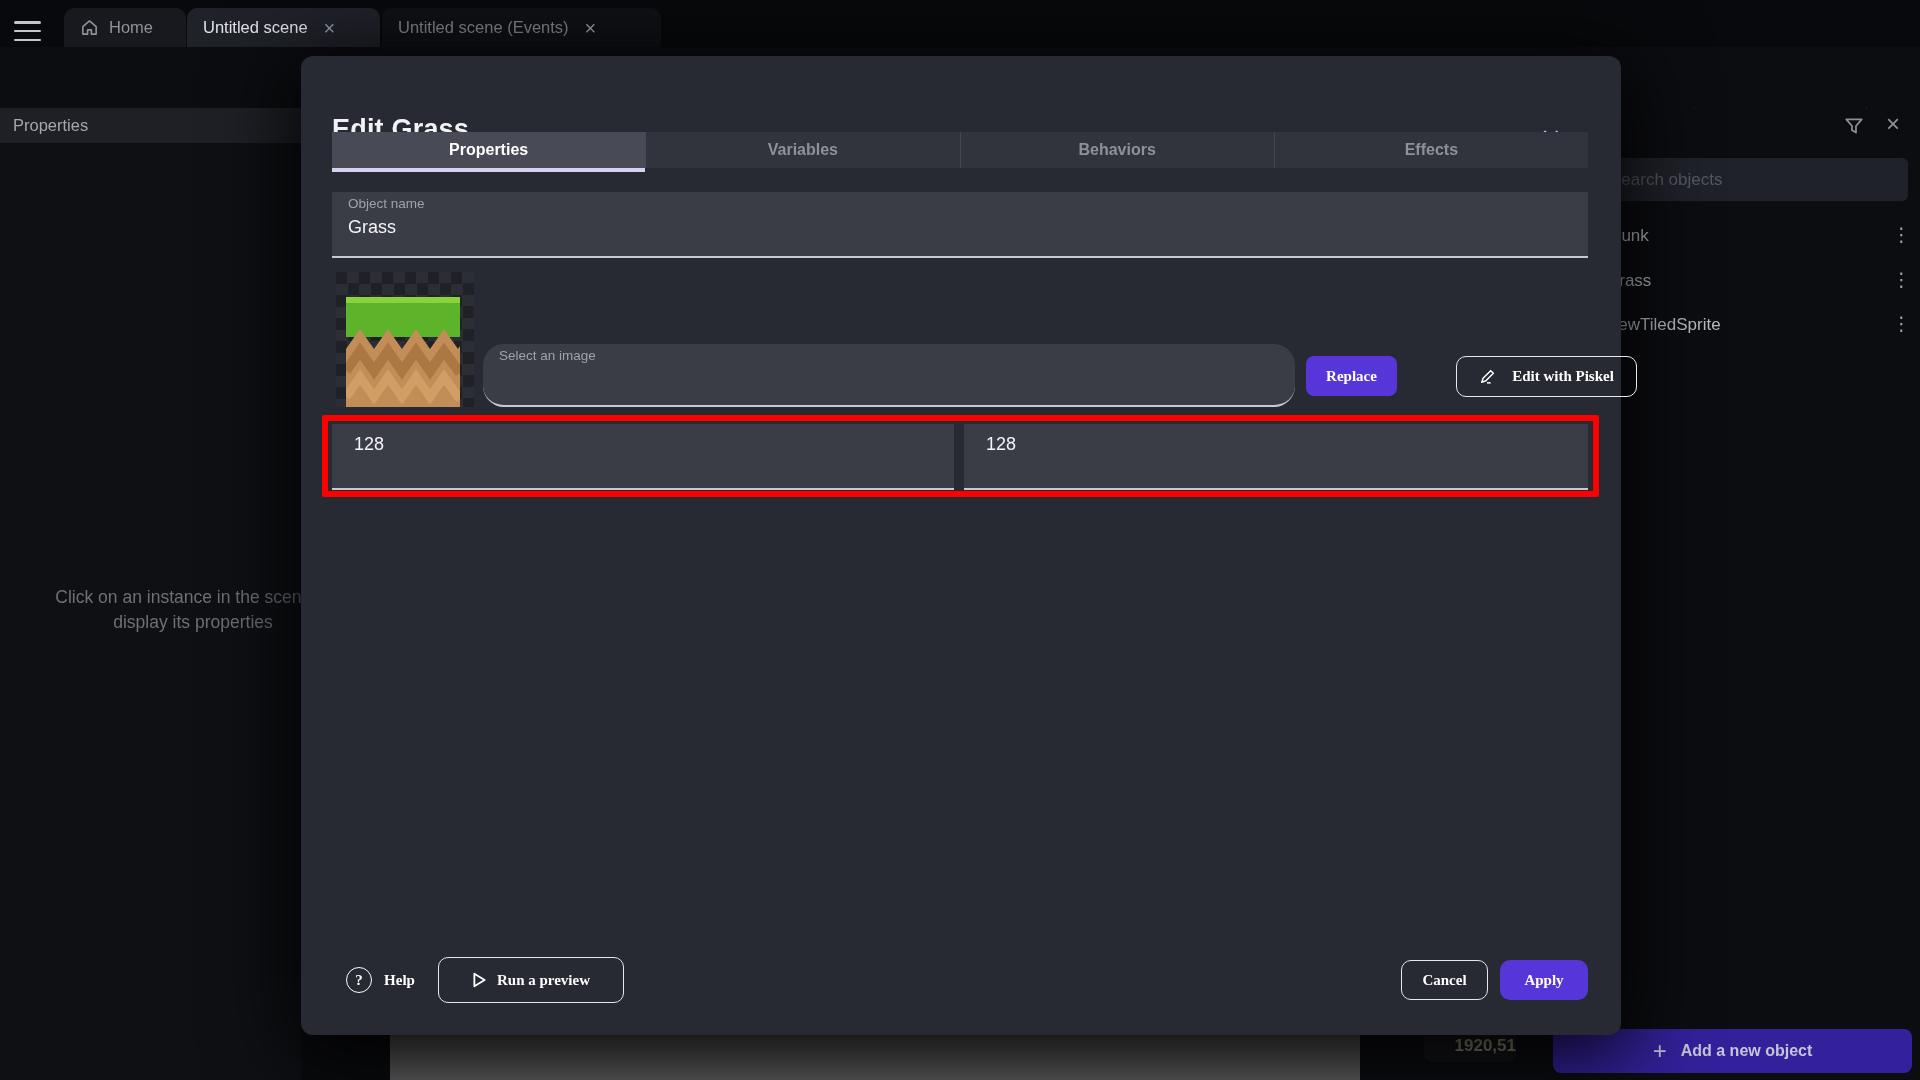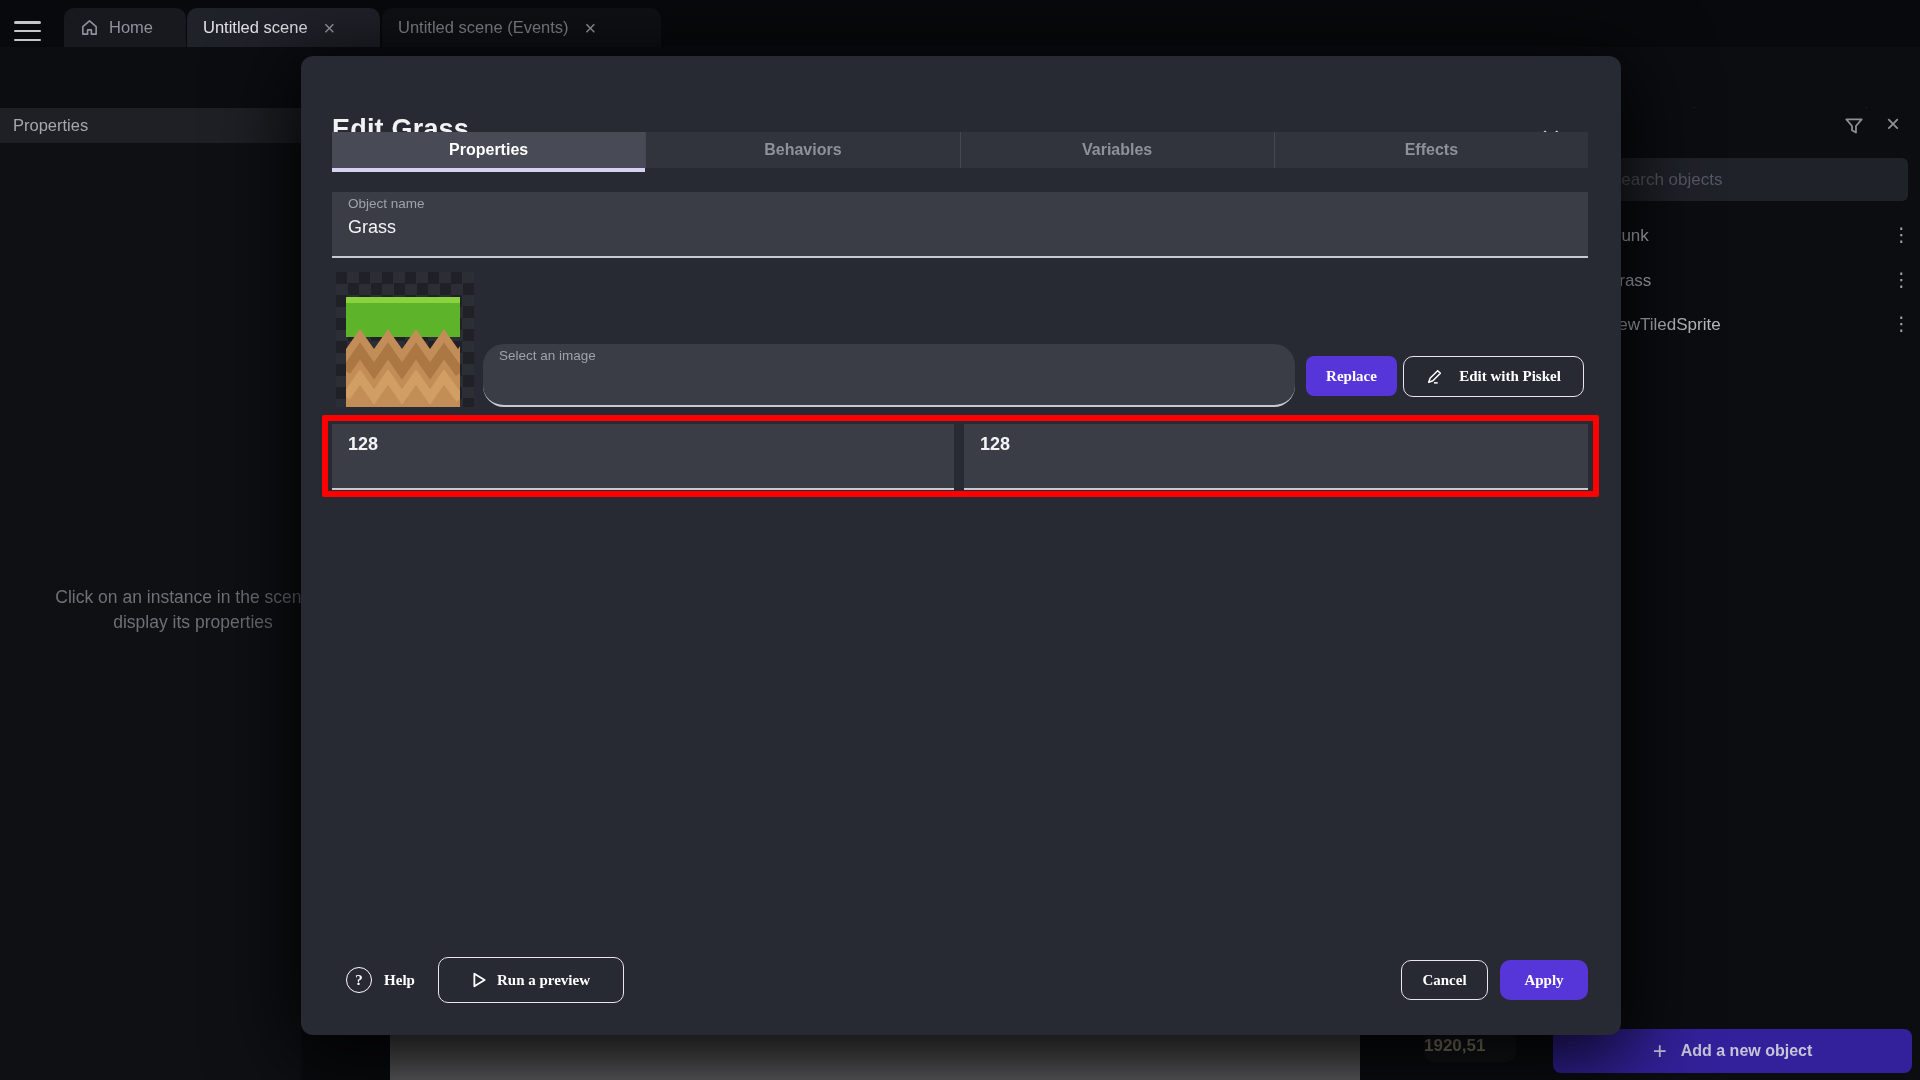--- a/index.html
+++ b/index.html
@@ -38,35 +38,35 @@
   .obj-item-label{z-index:1;color:#b9bbc1;font-size:17px;white-space:nowrap;}
   .kebab{z-index:1;color:#9fa2a8;font-size:19px;line-height:1;cursor:pointer;}
   .add-btn{left:1553px;top:1029px;width:359px;height:44px;z-index:1;background:#33219b;border:none;border-radius:8px;
     color:#c6c5d8;font-weight:700;font-size:16px;display:flex;align-items:center;justify-content:center;gap:14px;cursor:pointer;
     font-family:"Liberation Sans","DejaVu Sans",sans-serif;}
   .add-btn .plus{font-size:24px;font-weight:400;}
   
   .canvas-frame{left:301px;top:1020px;width:89px;height:60px;background:#0a0b0e;z-index:0;}
   .canvas{left:390px;top:1030px;width:1146px;height:50px;background:linear-gradient(#4a4a4c,#636365);z-index:0;}
   .coord-badge{left:1424px;top:1030px;width:92px;height:32px;background:#141519;border-radius:9px;z-index:1;
-    display:flex;align-items:center;justify-content:flex-start;color:#8f8a70;font-weight:700;font-size:17px;}
+    display:flex;align-items:center;justify-content:flex-end;color:#8f8a70;font-weight:700;font-size:17px;}
   
   .dialog{left:301px;top:56px;width:1320px;height:979px;background:#272933;border-radius:12px;z-index:10;
     box-shadow:0 14px 80px 12px rgba(0,0,0,0.85);}
   .dlg-title{left:31px;top:58px;font-size:27px;font-weight:700;color:#f2f2f4;letter-spacing:.2px;}
   .dlg-close{left:1240px;top:64px;font-size:34px;font-weight:300;color:#d9d3f0;line-height:1;cursor:pointer;}
   .dlg-tabs{left:31px;top:76px;width:1256px;height:36px;background:#32343d;display:flex;}
   .dlg-tab{flex:1;display:flex;align-items:center;justify-content:center;font-size:16px;font-weight:600;color:#8e9198;cursor:pointer;position:relative;border-left:1px solid #454751;}
   .dlg-tab:first-child{border-left:none;}
   .dlg-tab.active{background:#484a55;color:#ffffff;font-weight:700;}
   .dlg-tab.active::after{content:"";position:absolute;left:0;right:0;bottom:-4px;height:4px;background:#d7d0f2;}
   .ffield{background:#3a3c46;border-bottom:2px solid #c8cad1;border-radius:4px 4px 0 0;box-sizing:border-box;padding:4px 16px 0 16px;cursor:text;}
   .ffield .flabel{font-size:13.5px;color:#9fa2aa;display:block;}
   .ffield .fvalue{font-size:18px;color:#f4f4f6;display:block;margin-top:6px;white-space:nowrap;}
-  .fvalue.bold{font-weight:700;}
+  .fvalue.bold{font-weight:400;margin-left:6px;}
   .thumb{left:35px;top:216px;width:138px;height:135px;background:repeating-conic-gradient(#2b2e35 0 25%,#1f2126 0 50%) 0 0/23px 23px;}
   .redbox{left:21px;top:359px;width:1277px;height:82px;border:6px solid #ff0000;border-radius:2px;box-sizing:border-box;z-index:3;pointer-events:none;}
   .btn{display:flex;align-items:center;justify-content:center;gap:10px;box-sizing:border-box;cursor:pointer;border-radius:10px;
     font-family:Liberation Serif, serif;font-weight:700;font-size:15px;color:#ffffff;background:transparent;border:1px solid #e6e6ec;}
   .btn.filled{background:#5736d9;border:none;border-radius:8px;}
   .btn.text-btn{border:none;gap:12px;}
   .helpq{width:24px;height:24px;border:1.8px solid #ffffff;border-radius:50%;display:flex;align-items:center;justify-content:center;font-size:15px;font-weight:700;color:#fff;}
   svg{display:block;}
 </style>
 </head>
@@ -193,22 +193,22 @@
 <div class="abs coord-badge">
   <span>1920,51</span>
 </div>
 
 <div class="abs dialog">
   <div class="abs dlg-title">Edit Grass</div>
   <div class="abs dlg-close">×</div>
 
   <div class="abs dlg-tabs">
     <div class="dlg-tab active">Properties</div>
+    <div class="dlg-tab">Variables</div>
     <div class="dlg-tab">Behaviors</div>
-    <div class="dlg-tab">Variables</div>
     <div class="dlg-tab">Effects</div>
   </div>
 
   <div class="abs ffield" style="left:31px;top:136px;width:1256px;height:66px;border-radius:0;">
     <span class="flabel">Object name</span>
     <span class="fvalue">Grass</span>
   </div>
 
   <div class="abs thumb">
     <svg width="114" height="114" viewBox="0 0 114 114" style="position:absolute;left:10px;top:21px;">
@@ -217,21 +217,21 @@
       <path d="M0 56 L14 36 L28 56 L42 36 L56 56 L70 36 L84 56 L98 36 L112 56 L114 53 L114 114 L0 114 Z" fill="#c28d57"></path>
       <path d="M0 78 L14 58 L28 78 L42 58 L56 78 L70 58 L84 78 L98 58 L114 80" stroke="#ab7743" stroke-width="10" fill="none"></path>
       <path d="M0 104 L14 84 L28 104 L42 84 L56 104 L70 84 L84 104 L98 84 L114 106" stroke="#d19e66" stroke-width="9" fill="none"></path>
     </svg>
   </div>
 
   <div class="abs ffield" style="left:182px;top:288px;width:812px;height:63px;border-radius:21px;">
     <span class="flabel">Select an image</span>
   </div>
   <button class="abs btn filled" style="left:1005px;top:300px;width:91px;height:40px;">Replace</button>
-  <button class="abs btn" style="left:1102px;top:300px;width:181px;height:41px;gap:16px;">
+  <button class="abs btn" style="left:1155px;top:300px;width:181px;height:41px;gap:16px;">
     <span>
       <svg width="17" height="17" viewBox="0 0 16 16" fill="none" stroke="#ffffff" stroke-width="1.4" stroke-linejoin="round">
           <path d="M2.5 13.5 L4 9.5 L11 2.5 L13.5 5 L6.5 12 Z"></path>
           <path d="M7.5 14 H11"></path>
         </svg>
     </span>
     <span>Edit with Piskel</span>
   </button>
 
   <div class="abs redbox"></div>

